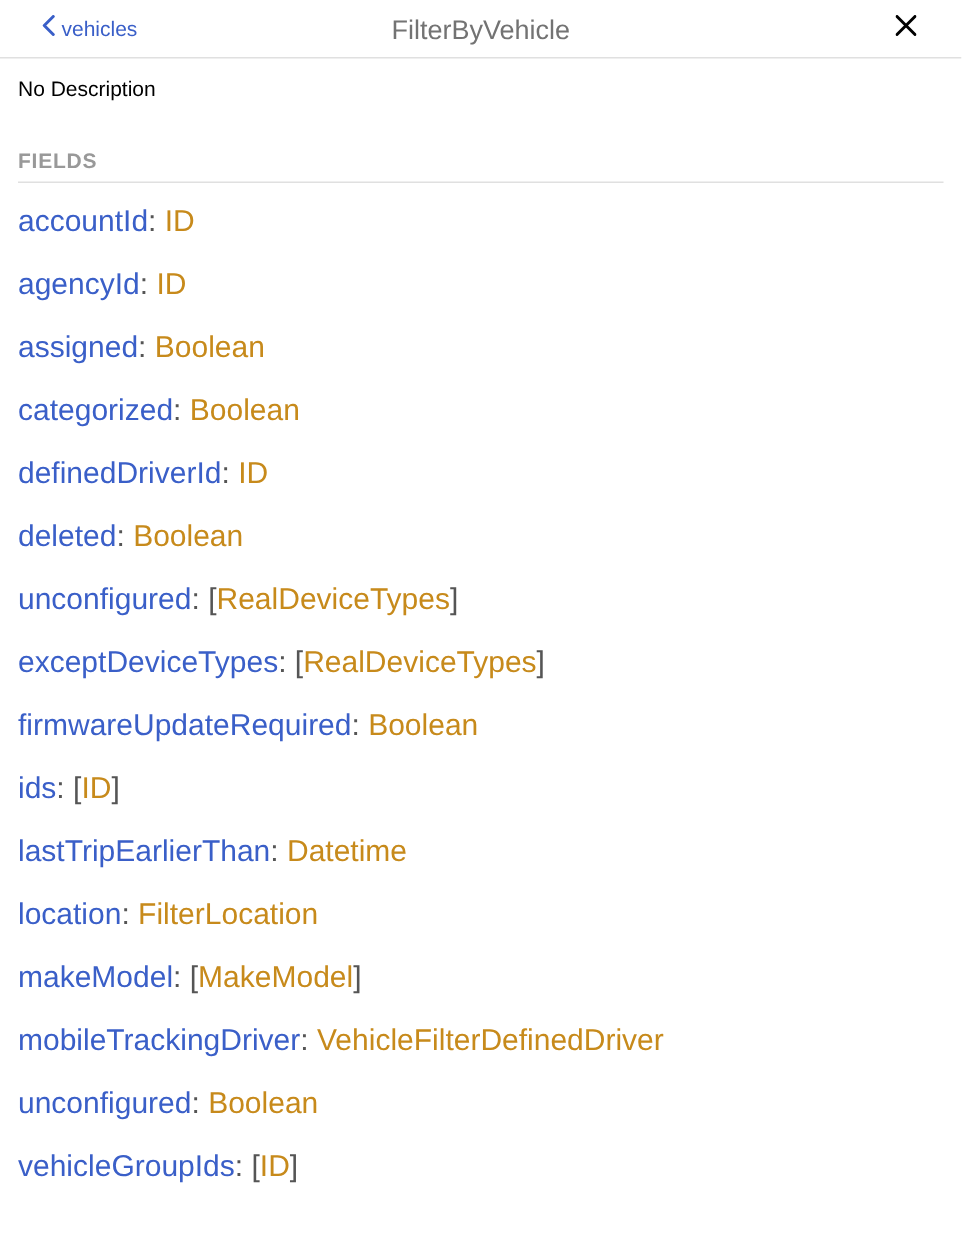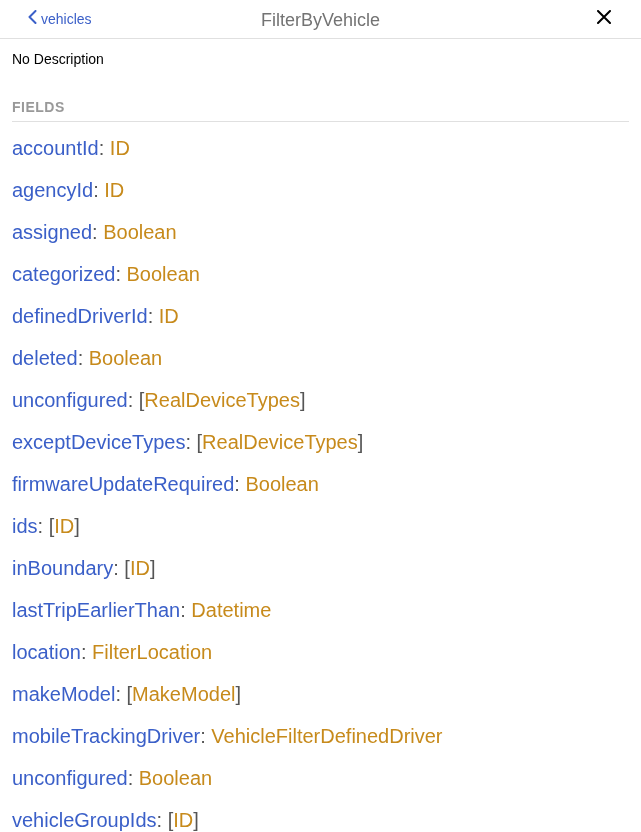--- a/index.html
+++ b/index.html
@@ -123,21 +123,20 @@
       <div class="field-row"><span class="field-name">accountId</span><span class="colon">: </span><span class="field-type">ID</span></div>
       <div class="field-row"><span class="field-name">agencyId</span><span class="colon">: </span><span class="field-type">ID</span></div>
       <div class="field-row"><span class="field-name">assigned</span><span class="colon">: </span><span class="field-type">Boolean</span></div>
       <div class="field-row"><span class="field-name">categorized</span><span class="colon">: </span><span class="field-type">Boolean</span></div>
       <div class="field-row"><span class="field-name">definedDriverId</span><span class="colon">: </span><span class="field-type">ID</span></div>
       <div class="field-row"><span class="field-name">deleted</span><span class="colon">: </span><span class="field-type">Boolean</span></div>
       <div class="field-row"><span class="field-name">unconfigured</span><span class="colon">: </span><span class="bracket">[</span><span class="field-type">RealDeviceTypes</span><span class="bracket">]</span></div>
       <div class="field-row"><span class="field-name">exceptDeviceTypes</span><span class="colon">: </span><span class="bracket">[</span><span class="field-type">RealDeviceTypes</span><span class="bracket">]</span></div>
       <div class="field-row"><span class="field-name">firmwareUpdateRequired</span><span class="colon">: </span><span class="field-type">Boolean</span></div>
       <div class="field-row"><span class="field-name">ids</span><span class="colon">: </span><span class="bracket">[</span><span class="field-type">ID</span><span class="bracket">]</span></div>
-      <div class="field-row"><span class="field-name">inBoundary</span><span class="colon">: </span><span class="bracket">[</span><span class="field-type">ID</span><span class="bracket">]</span></div>
       <div class="field-row"><span class="field-name">lastTripEarlierThan</span><span class="colon">: </span><span class="field-type">Datetime</span></div>
       <div class="field-row"><span class="field-name">location</span><span class="colon">: </span><span class="field-type">FilterLocation</span></div>
       <div class="field-row"><span class="field-name">makeModel</span><span class="colon">: </span><span class="bracket">[</span><span class="field-type">MakeModel</span><span class="bracket">]</span></div>
       <div class="field-row"><span class="field-name">mobileTrackingDriver</span><span class="colon">: </span><span class="field-type">VehicleFilterDefinedDriver</span></div>
       <div class="field-row"><span class="field-name">unconfigured</span><span class="colon">: </span><span class="field-type">Boolean</span></div>
       <div class="field-row"><span class="field-name">vehicleGroupIds</span><span class="colon">: </span><span class="bracket">[</span><span class="field-type">ID</span><span class="bracket">]</span></div>
     </div>
 </div>
 
 </body></html>

